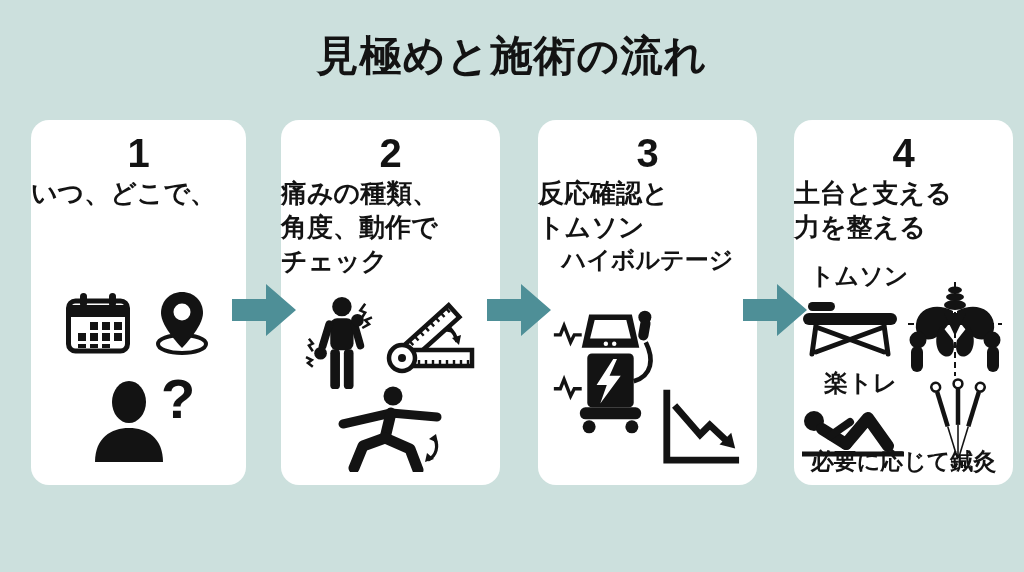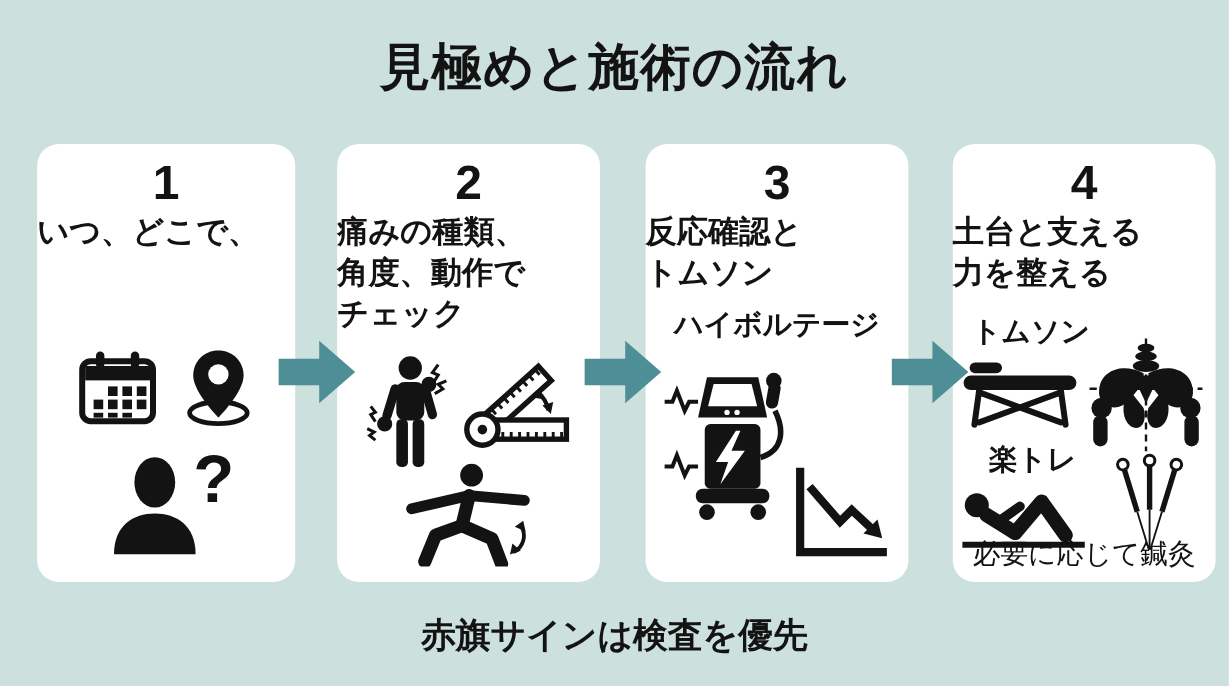--- a/index.html
+++ b/index.html
@@ -22,33 +22,33 @@
   .card{
     position:absolute; top:120px; height:365px; background:var(--card);
     border-radius:18px;
   }
   .card1{left:31px;  width:215px;}
   .card2{left:281px; width:219px;}
   .card3{left:538px; width:219px;}
   .card4{left:794px; width:219px;}
   .num{ text-align:center; font-size:40px; font-weight:800; line-height:46px; margin-top:10px;}
   .line{ text-align:left; font-size:26px; font-weight:800; line-height:34px; white-space:nowrap;}
-  .method{ text-align:center; font-size:24px; font-weight:800; margin-top:10px; white-space:nowrap;}
+  .method{ text-align:center; font-size:24px; font-weight:800; white-space:nowrap;}
   .icon-row{ position:absolute; left:0; width:100%; display:flex; justify-content:center; align-items:center;}
   .c1-row{ top:170px; gap:20px;}
   .c1-person{ position:absolute; top:252px; left:0; width:100%; display:flex; justify-content:center;}
   .c2-row{ top:176px; gap:8px; align-items:flex-start;}
   .c2-stretch{ position:absolute; top:266px; left:0; width:100%; display:flex; justify-content:center;}
   .c3-machine{ position:absolute; top:186px; left:14px;}
   .c3-graph{ position:absolute; top:264px; left:118px;}
   .c4-label{ position:absolute; font-size:24px; font-weight:800; white-space:nowrap;}
   .c4-thomson{ top:140px; left:16px;}
   .c4-rakutore{ top:247px; left:30px;}
   .c4-acu{ position:absolute; top:326px; left:0; width:100%; text-align:center;
-           font-size:23px; font-weight:400; white-space:nowrap;}
+           font-size:23px; font-weight:700; white-space:nowrap;}
   .c4-table{ position:absolute; top:180px; left:8px;}
   .c4-pelvis{ position:absolute; top:160px; left:112px;}
   .c4-situp{ position:absolute; top:276px; left:6px;}
   .c4-needles{ position:absolute; top:256px; left:122px;}
   .arrow{ position:absolute; top:281px; width:64px; height:58px; color:var(--arrow);}
   .arrow1{left:232px;} .arrow2{left:487px;} .arrow3{left:743px;}
   svg{display:block;}
   .ink{color:var(--text);}
 </style>
 </head>
@@ -262,14 +262,13 @@
     <svg width="64" height="58" viewBox="0 0 64 58" aria-hidden="true">
       <polygon points="0,18 34,18 34,3 64,29 34,55 34,40 0,40" fill="currentColor"></polygon>
     </svg>
   </div>
   <div class="arrow arrow3">
     <svg width="64" height="58" viewBox="0 0 64 58" aria-hidden="true">
       <polygon points="0,18 34,18 34,3 64,29 34,55 34,40 0,40" fill="currentColor"></polygon>
     </svg>
   </div>
 
-  <div class="footer">赤旗サインは検査を優先</div>
 </div>
 
 </body></html>

